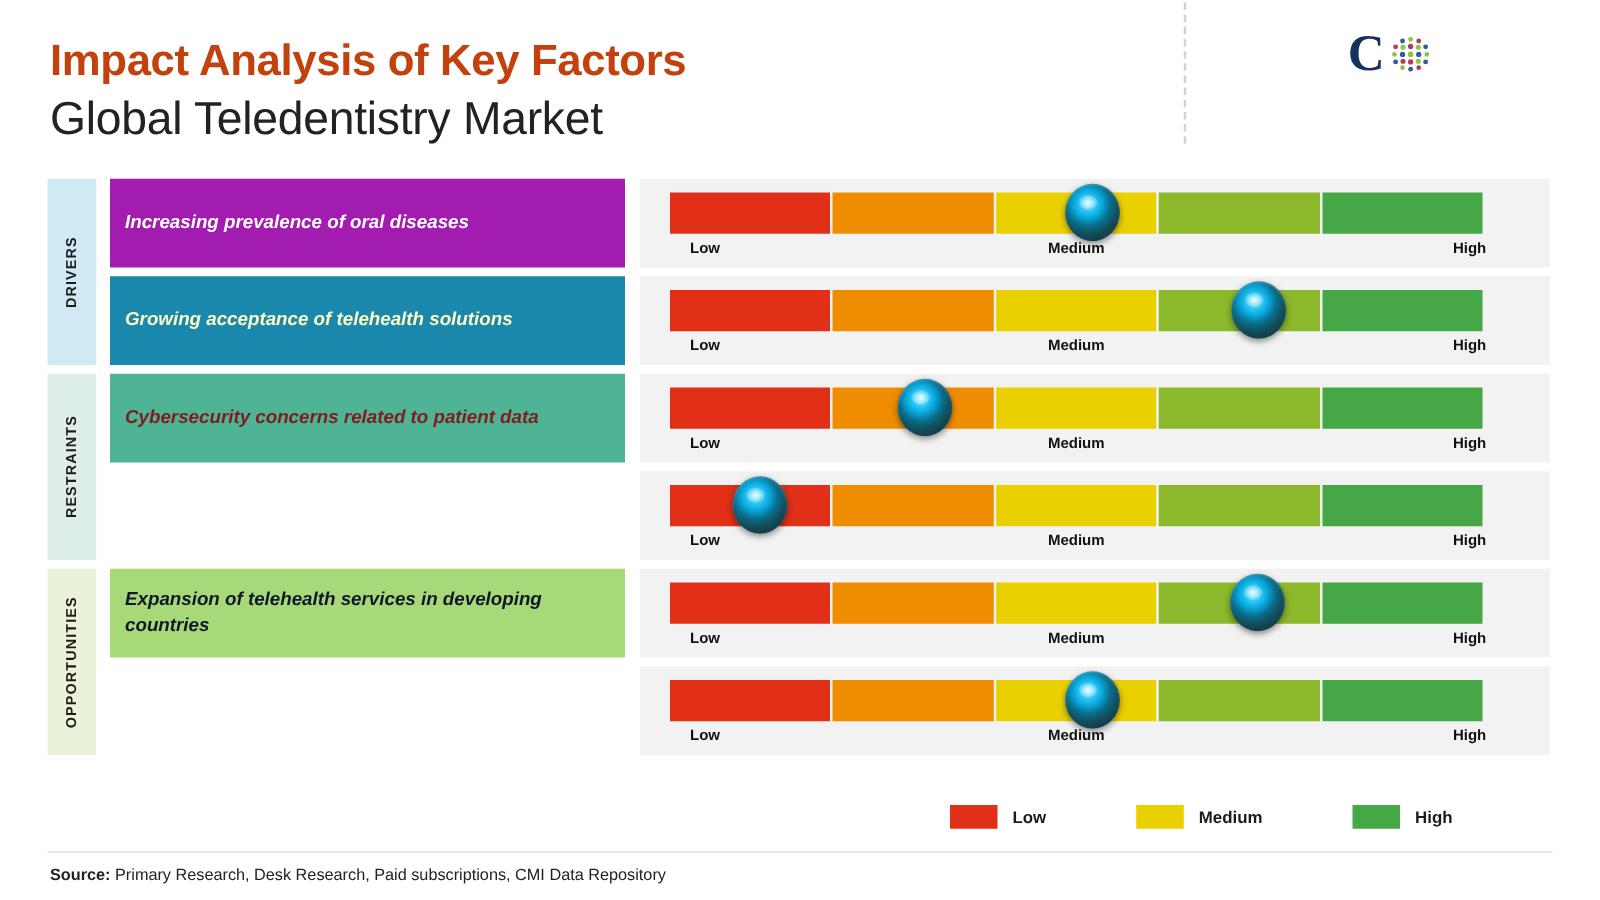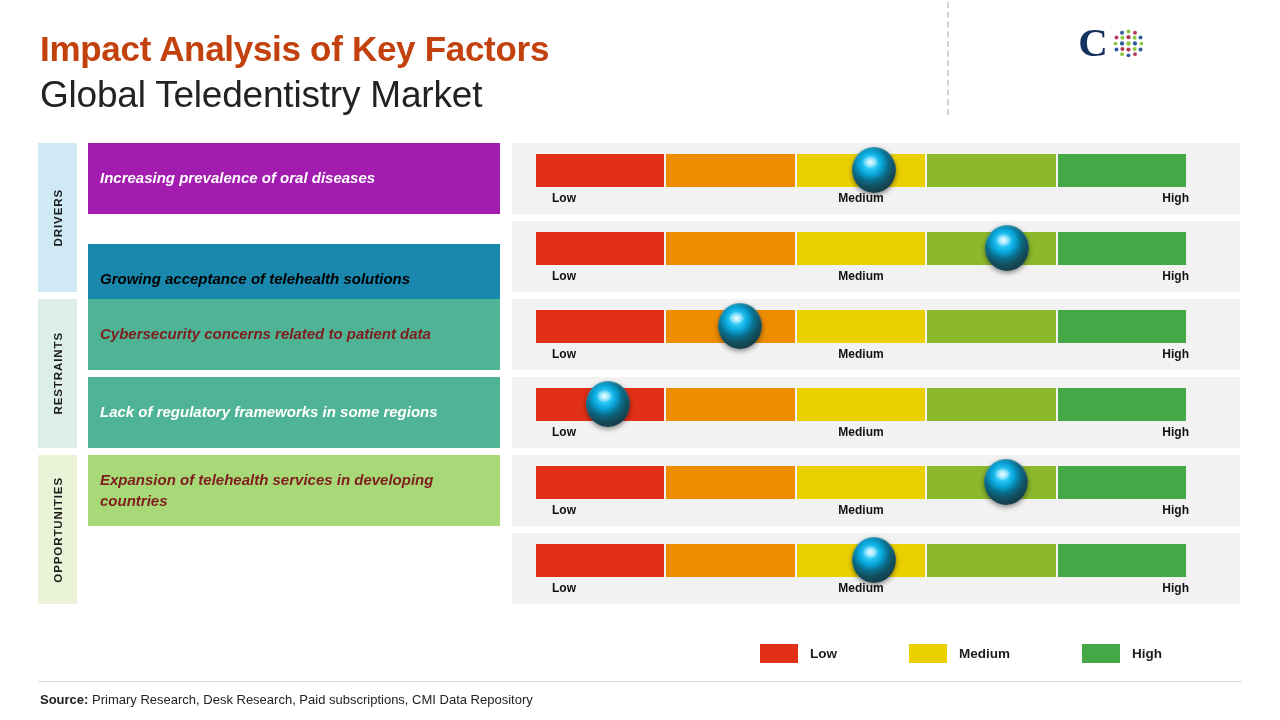--- a/index.html
+++ b/index.html
@@ -166,21 +166,21 @@
             </div>
             <div class="marker" title="Medium" style="left: 362px;"></div>
             <div class="gauge-labels">
               <div class="glab low">Low</div>
               <div class="glab med">Medium</div>
               <div class="glab high">High</div>
             </div>
           </div>
         </div>
         <div class="row">
-          <div class="factor-box" style="background: rgb(26, 135, 173); color: #000000; margin-top: 23px;">Growing acceptance of telehealth solutions</div>
+          <div class="factor-box" style="background: rgb(26, 135, 173); color: #fef9c3;">Growing acceptance of telehealth solutions</div>
           <div class="gauge-wrap" style="background: rgb(242, 242, 242);">
             <div class="gauge-bar">
               <div class="seg" style="background: rgb(226, 48, 24); flex: 1 1 0px;"></div>
               <div class="seg" style="background: rgb(239, 141, 0); flex: 1 1 0px;"></div>
               <div class="seg" style="background: rgb(235, 208, 0); flex: 1 1 0px;"></div>
               <div class="seg" style="background: rgb(140, 184, 43); flex: 1 1 0px;"></div>
               <div class="seg" style="background: rgb(69, 167, 69); flex: 1 1 0px;"></div>
             </div>
             <div class="marker" title="High" style="left: 495.25px;"></div>
             <div class="gauge-labels">
@@ -207,21 +207,20 @@
             </div>
             <div class="marker" title="Low" style="left: 228.1px;"></div>
             <div class="gauge-labels">
               <div class="glab low">Low</div>
               <div class="glab med">Medium</div>
               <div class="glab high">High</div>
             </div>
           </div>
         </div>
         <div class="row">
-          <div class="factor-box" style="background: rgb(79, 179, 149); color: rgb(255, 255, 255);">Lack of regulatory frameworks in some regions</div>
           <div class="gauge-wrap" style="background: rgb(242, 242, 242);">
             <div class="gauge-bar">
               <div class="seg" style="background: rgb(226, 48, 24); flex: 1 1 0px;"></div>
               <div class="seg" style="background: rgb(239, 141, 0); flex: 1 1 0px;"></div>
               <div class="seg" style="background: rgb(235, 208, 0); flex: 1 1 0px;"></div>
               <div class="seg" style="background: rgb(140, 184, 43); flex: 1 1 0px;"></div>
               <div class="seg" style="background: rgb(69, 167, 69); flex: 1 1 0px;"></div>
             </div>
             <div class="marker" title="Low" style="left: 96.15px;"></div>
             <div class="gauge-labels">
@@ -230,21 +229,21 @@
               <div class="glab high">High</div>
             </div>
           </div>
         </div>
       </div>
       <div class="cat-group">
         <div class="cat-label" style="background: rgb(234, 243, 216); top: 0px; height: 149px;">
           <span>OPPORTUNITIES</span>
         </div>
         <div class="row">
-          <div class="factor-box" style="background: rgb(168, 217, 121); color: #7f1d1d; font-style: italic;">Expansion of telehealth services in developing countries</div>
+          <div class="factor-box" style="background: rgb(168, 217, 121); color: #0f172a; font-style: italic;">Expansion of telehealth services in developing countries</div>
           <div class="gauge-wrap" style="background: rgb(242, 242, 242);">
             <div class="gauge-bar">
               <div class="seg" style="background: rgb(226, 48, 24); flex: 1 1 0px;"></div>
               <div class="seg" style="background: rgb(239, 141, 0); flex: 1 1 0px;"></div>
               <div class="seg" style="background: rgb(235, 208, 0); flex: 1 1 0px;"></div>
               <div class="seg" style="background: rgb(140, 184, 43); flex: 1 1 0px;"></div>
               <div class="seg" style="background: rgb(69, 167, 69); flex: 1 1 0px;"></div>
             </div>
             <div class="marker" title="High" style="left: 493.95px;"></div>
             <div class="gauge-labels">

